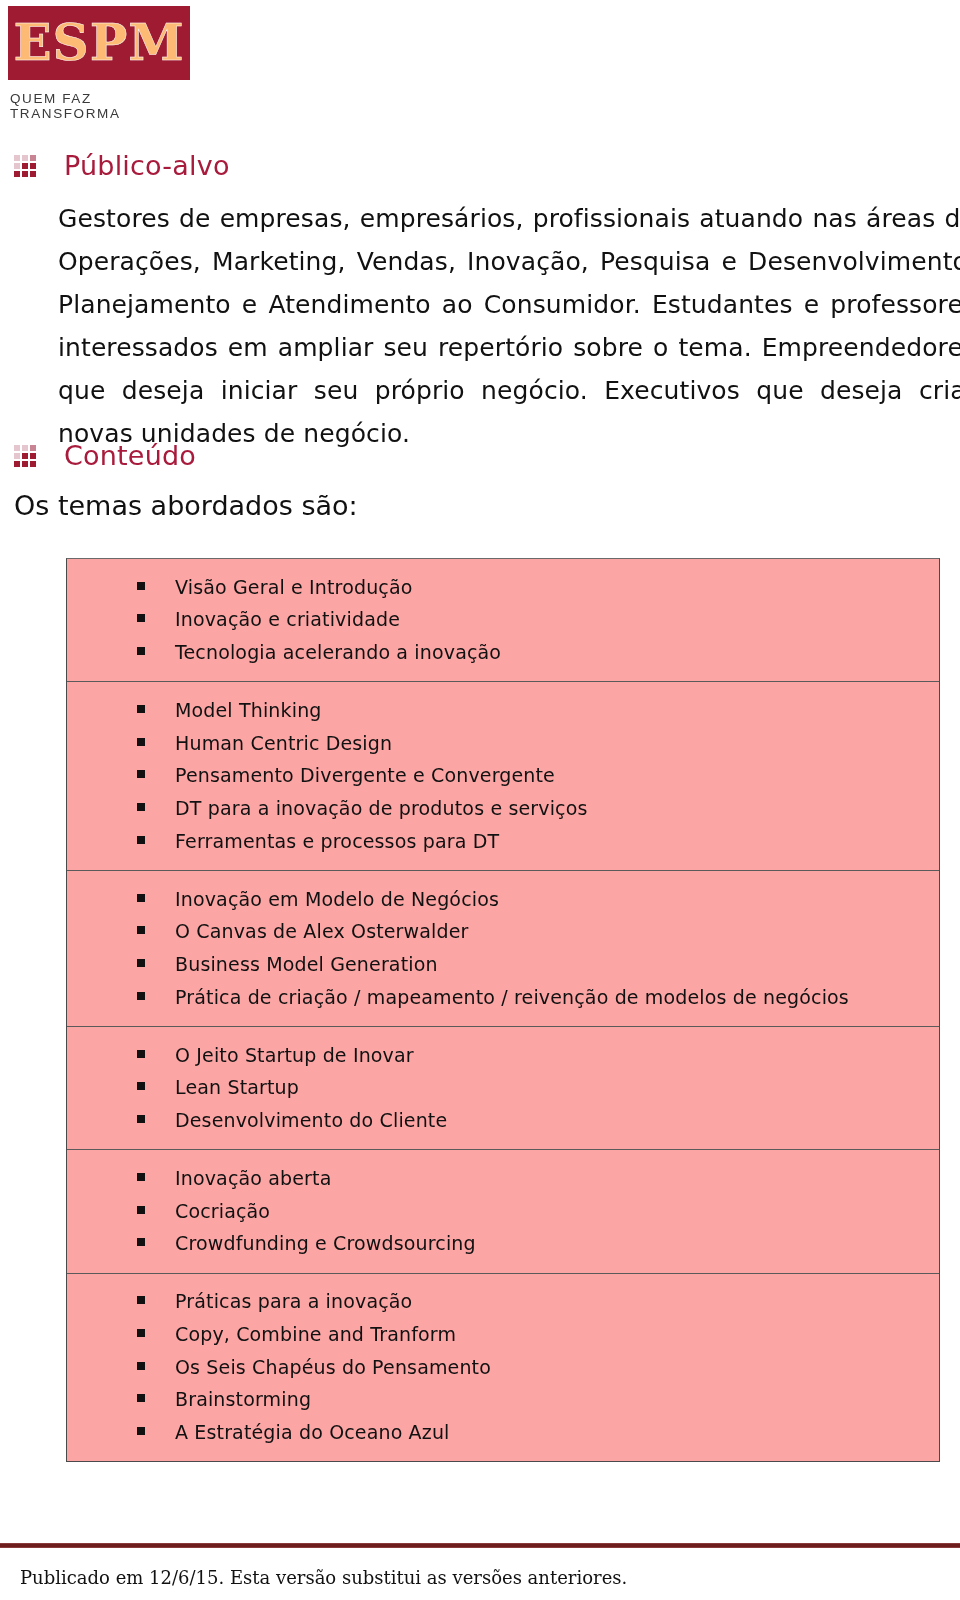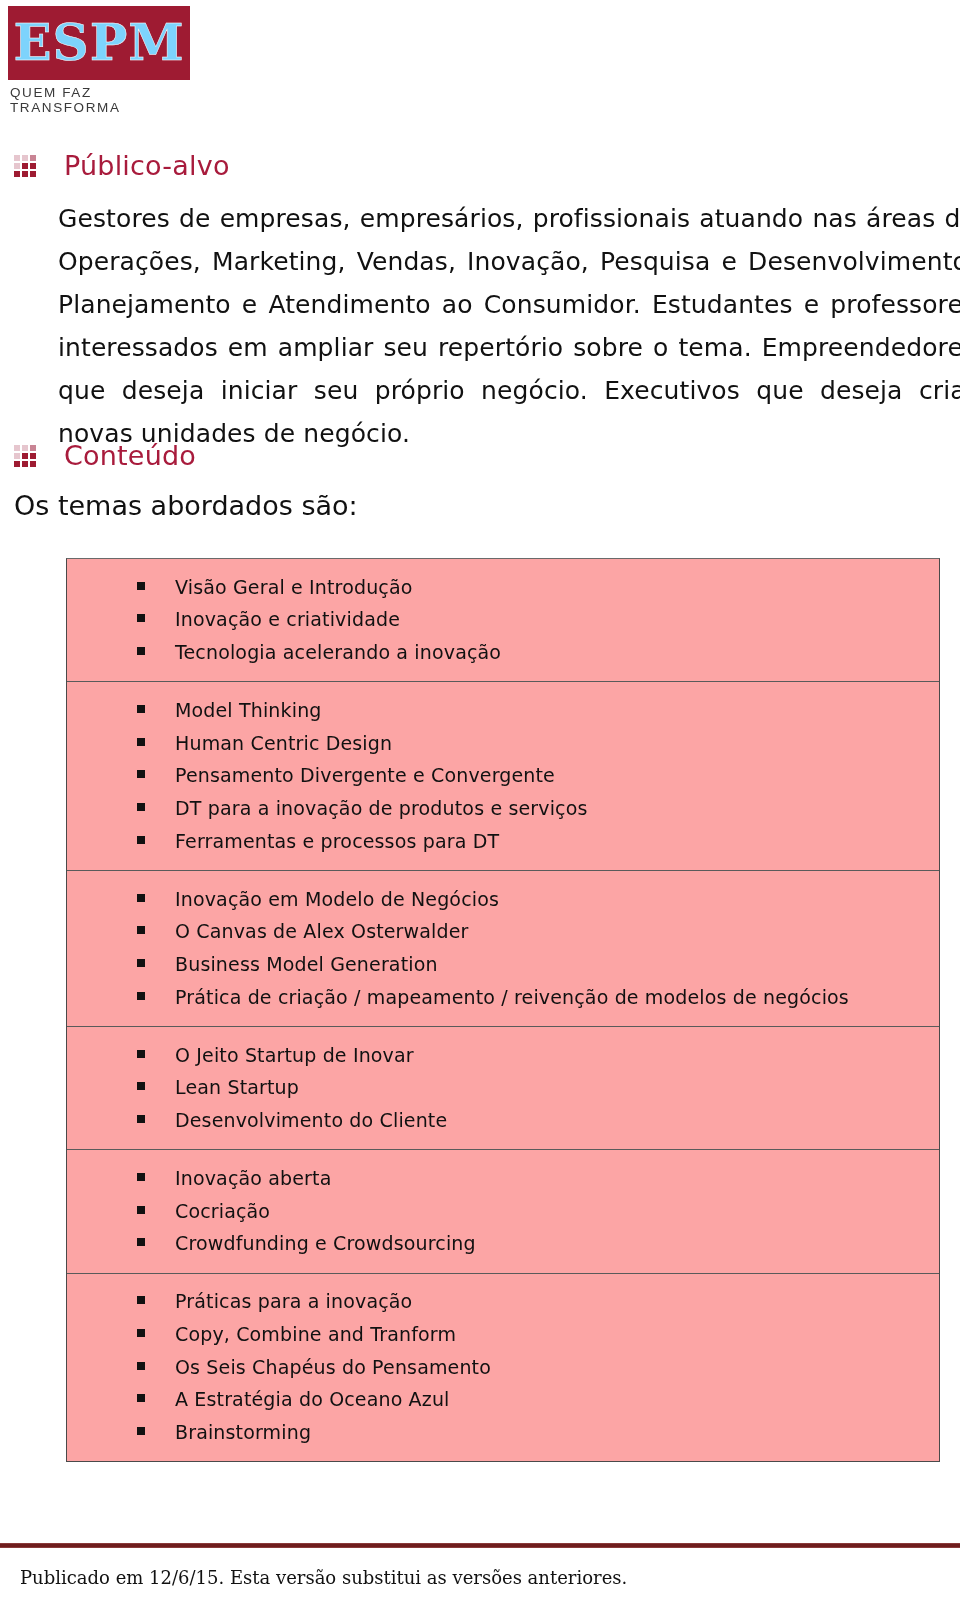--- a/index.html
+++ b/index.html
@@ -34,30 +34,30 @@
   .logo-box {
     background: #9E1B32;
     width: 182px;
     height: 74px;
     display: flex;
     align-items: center;
     justify-content: center;
     border: 2px solid #9E1B32;
   }
   .logo-word {
-    color: #7dd3fc;
+    color: #fdba74;
     font-family: "DejaVu Serif", "Liberation Serif", serif;
     font-weight: bold;
     font-size: 50px;
     letter-spacing: 1px;
     line-height: 1;
     -webkit-text-stroke: 0.5px #ffffff;
   }
   .logo-tagline {
-    margin-top: 5px;
+    margin-top: 11px;
     padding-left: 2px;
     font-family: "Liberation Sans", "DejaVu Sans", sans-serif;
     font-size: 13.5px;
     letter-spacing: 1.6px;
     color: #3a3a3a;
     font-weight: 500;
   }
 
   
   .section-head {
@@ -306,25 +306,25 @@
         <div class="topic-item">
           <span class="topic-bullet"></span>
           <span class="topic-label">Copy, Combine and Tranform</span>
         </div>
         <div class="topic-item">
           <span class="topic-bullet"></span>
           <span class="topic-label">Os Seis Chapéus do Pensamento</span>
         </div>
         <div class="topic-item">
           <span class="topic-bullet"></span>
+          <span class="topic-label">Brainstorming</span>
+        </div>
+        <div class="topic-item">
+          <span class="topic-bullet"></span>
           <span class="topic-label">A Estratégia do Oceano Azul</span>
-        </div>
-        <div class="topic-item">
-          <span class="topic-bullet"></span>
-          <span class="topic-label">Brainstorming</span>
         </div>
       </div>
     </div>
 
   <div class="footer-rule"></div>
   <div class="footer-text">Publicado em 12/6/15. Esta versão substitui as versões anteriores.</div>
 
 </div>
 
 </body></html>

